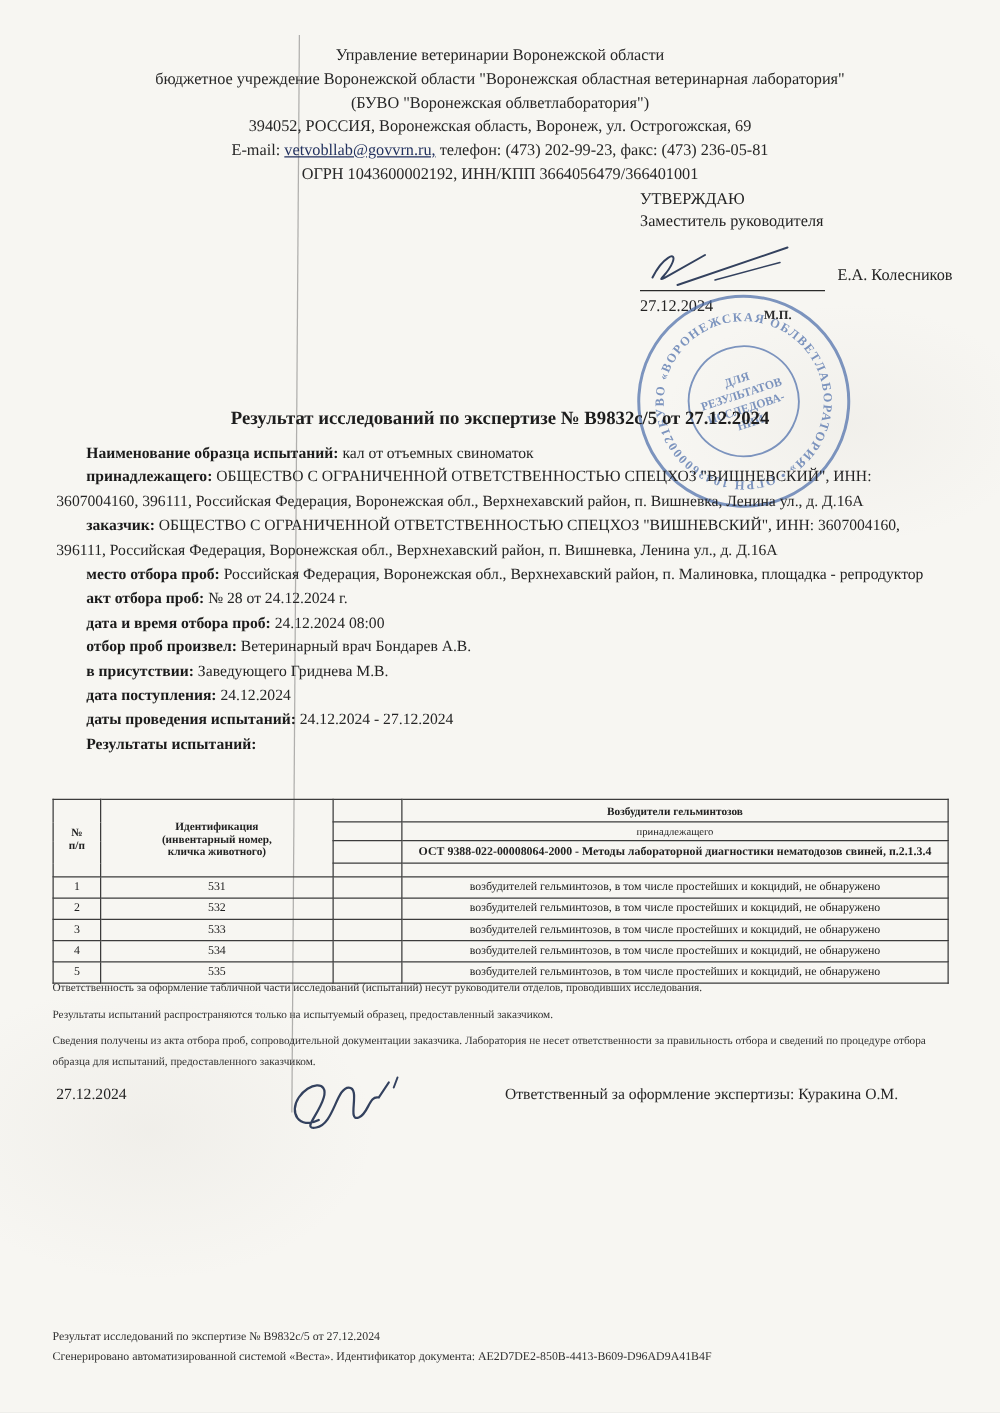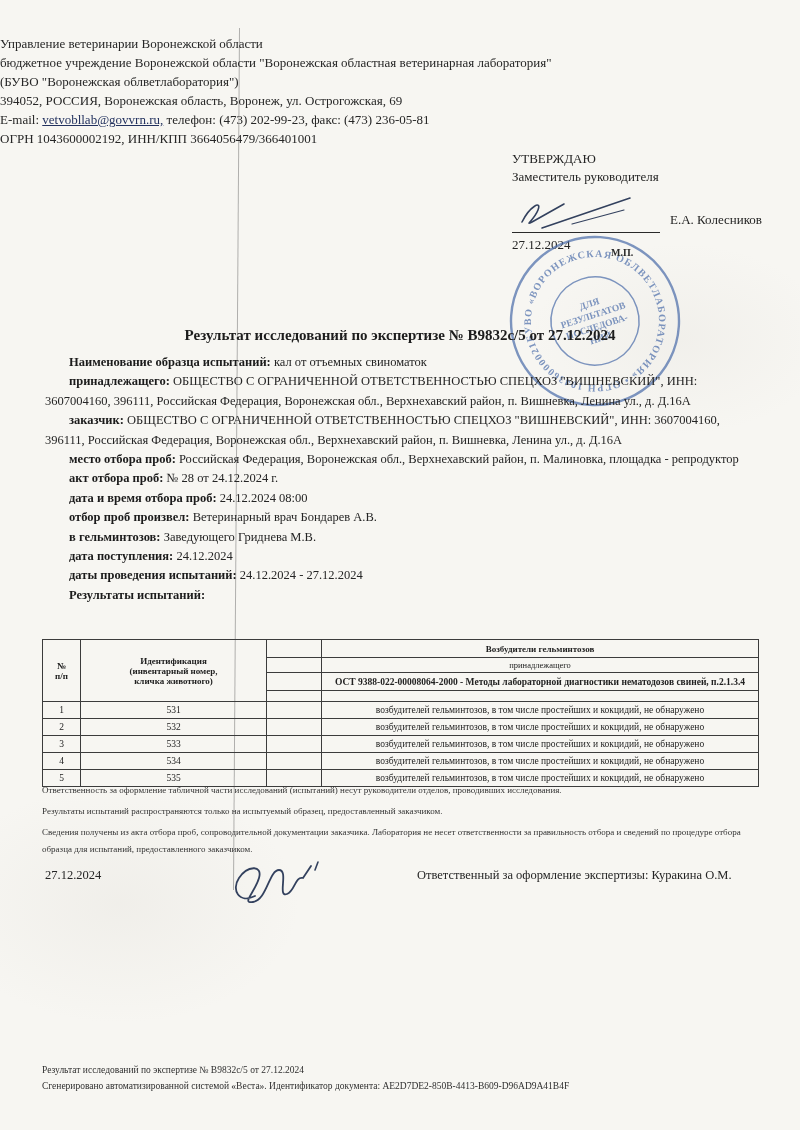--- a/index.html
+++ b/index.html
@@ -8,21 +8,21 @@
     background:
       radial-gradient(ellipse 300px 200px at 15% 80%, rgba(190,185,175,.12), transparent 60%),
       radial-gradient(ellipse 250px 160px at 85% 30%, rgba(190,185,175,.10), transparent 60%),
       #f7f6f2;
     font-family:"Liberation Serif","DejaVu Serif",serif;
     color:#242424;overflow:hidden;
   }
   .fold-line{position:absolute;left:236px;top:28px;width:1px;height:862px;
     background:rgba(70,70,70,.40);transform:rotate(.4deg);}
   
-  .org-header{position:absolute;top:34px;left:0;width:100%;
+  .org-header{position:absolute;top:34px;left:0;width:100%;text-align:center;
     font-size:13px;line-height:19px;color:#262626;}
   .email-link{color:#22315e;text-decoration:underline;cursor:pointer;}
   
   .approval{position:absolute;top:150px;left:512px;font-size:13px;line-height:18px;}
   .sig-row{display:flex;align-items:flex-end;margin-top:2px;}
   .sig-box{width:148px;border-bottom:1px solid #2a2a2a;position:relative;height:44px;}
   .sig-name{margin-left:10px;padding-bottom:4px;white-space:nowrap;text-align:right;}
   .approval-date{margin-top:3px;}
   
   .stamp-wrap{position:absolute;top:228px;left:502px;width:186px;height:186px;
@@ -47,21 +47,21 @@
   .res-table .result-cell{font-size:9.5px;font-weight:normal;}
   .res-table .body-cell{font-size:9.5px;height:16px;}
   
   .footnotes{position:absolute;top:782px;left:42px;width:718px;font-size:9px;
     line-height:16.5px;color:#333;}
   .footnotes p{margin:0 0 4.5px 0;}
   
   .signing{position:absolute;top:856px;left:45px;width:712px;height:60px;font-size:12.5px;}
   .signing-date{position:absolute;left:0;top:12px;}
   .signing-sig{position:absolute;left:180px;top:0;}
-  .signing-resp{position:absolute;left:372px;top:12px;white-space:nowrap;}
+  .signing-resp{position:absolute;left:359px;top:12px;white-space:nowrap;}
   
   .doc-footer{position:absolute;top:1062px;left:42px;font-size:9.5px;line-height:16px;color:#2e2e2e;}
   .doc-footer p{margin:0;}
 </style>
 </head>
 <body>
 
 <div class="page">
   <div class="fold-line"></div>
 
@@ -115,21 +115,21 @@
   <div class="doc-title">Результат исследований по экспертизе № В9832с/5 от 27.12.2024</div>
 
   <div class="details">
     <p><span class="lbl">Наименование образца испытаний:</span><span> кал от отъемных свиноматок</span></p>
     <p><span class="lbl">принадлежащего:</span><span> ОБЩЕСТВО С ОГРАНИЧЕННОЙ ОТВЕТСТВЕННОСТЬЮ СПЕЦХОЗ "ВИШНЕВСКИЙ", ИНН: 3607004160, 396111, Российская Федерация, Воронежская обл., Верхнехавский район, п. Вишневка, Ленина ул., д. Д.16А</span></p>
     <p><span class="lbl">заказчик:</span><span> ОБЩЕСТВО С ОГРАНИЧЕННОЙ ОТВЕТСТВЕННОСТЬЮ СПЕЦХОЗ "ВИШНЕВСКИЙ", ИНН: 3607004160, 396111, Российская Федерация, Воронежская обл., Верхнехавский район, п. Вишневка, Ленина ул., д. Д.16А</span></p>
     <p><span class="lbl">место отбора проб:</span><span> Российская Федерация, Воронежская обл., Верхнехавский район, п. Малиновка, площадка - репродуктор</span></p>
     <p><span class="lbl">акт отбора проб:</span><span> № 28 от 24.12.2024 г.</span></p>
     <p><span class="lbl">дата и время отбора проб:</span><span> 24.12.2024 08:00</span></p>
     <p><span class="lbl">отбор проб произвел:</span><span> Ветеринарный врач Бондарев А.В.</span></p>
-    <p><span class="lbl">в гельминтозов:</span><span> Заведующего Гриднева М.В.</span></p>
+    <p><span class="lbl">в присутствии:</span><span> Заведующего Гриднева М.В.</span></p>
     <p><span class="lbl">дата поступления:</span><span> 24.12.2024</span></p>
     <p><span class="lbl">даты проведения испытаний:</span><span> 24.12.2024 - 27.12.2024</span></p>
     <p><span class="lbl">Результаты испытаний:</span></p>
   </div>
 
   <table class="res-table">
     <colgroup>
         <col style="width:38px">
         <col style="width:186px">
         <col style="width:55px">

